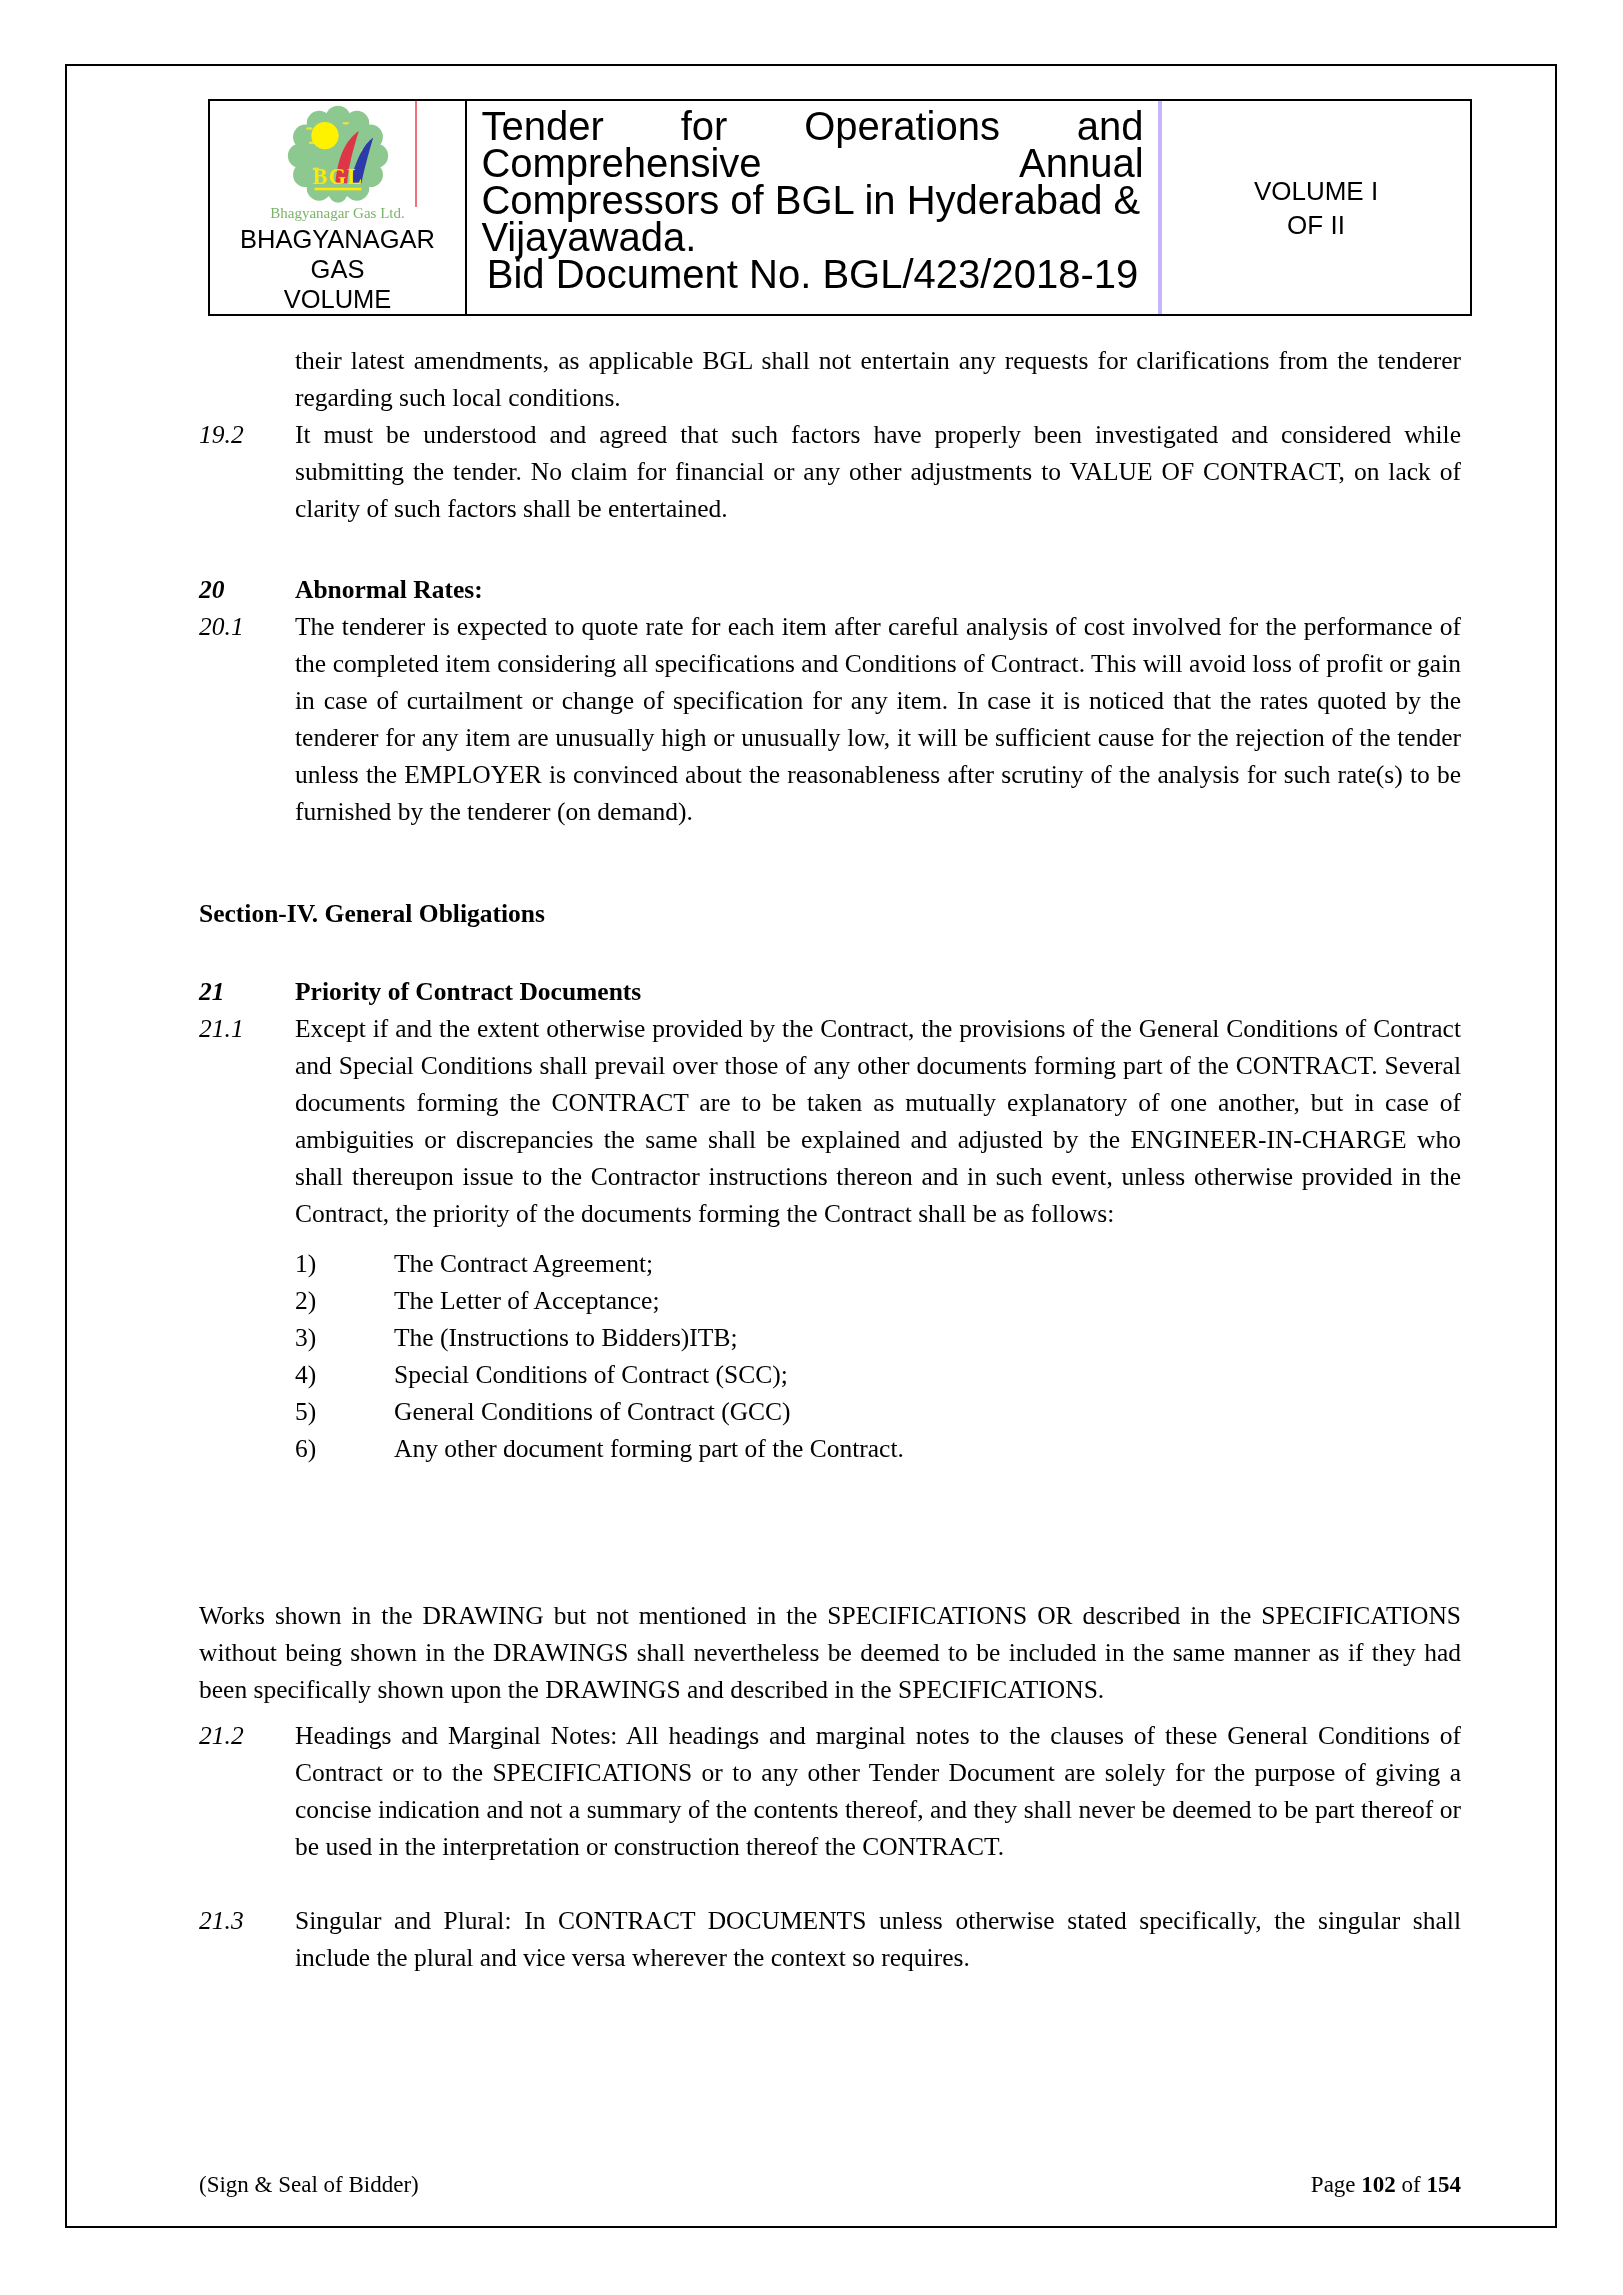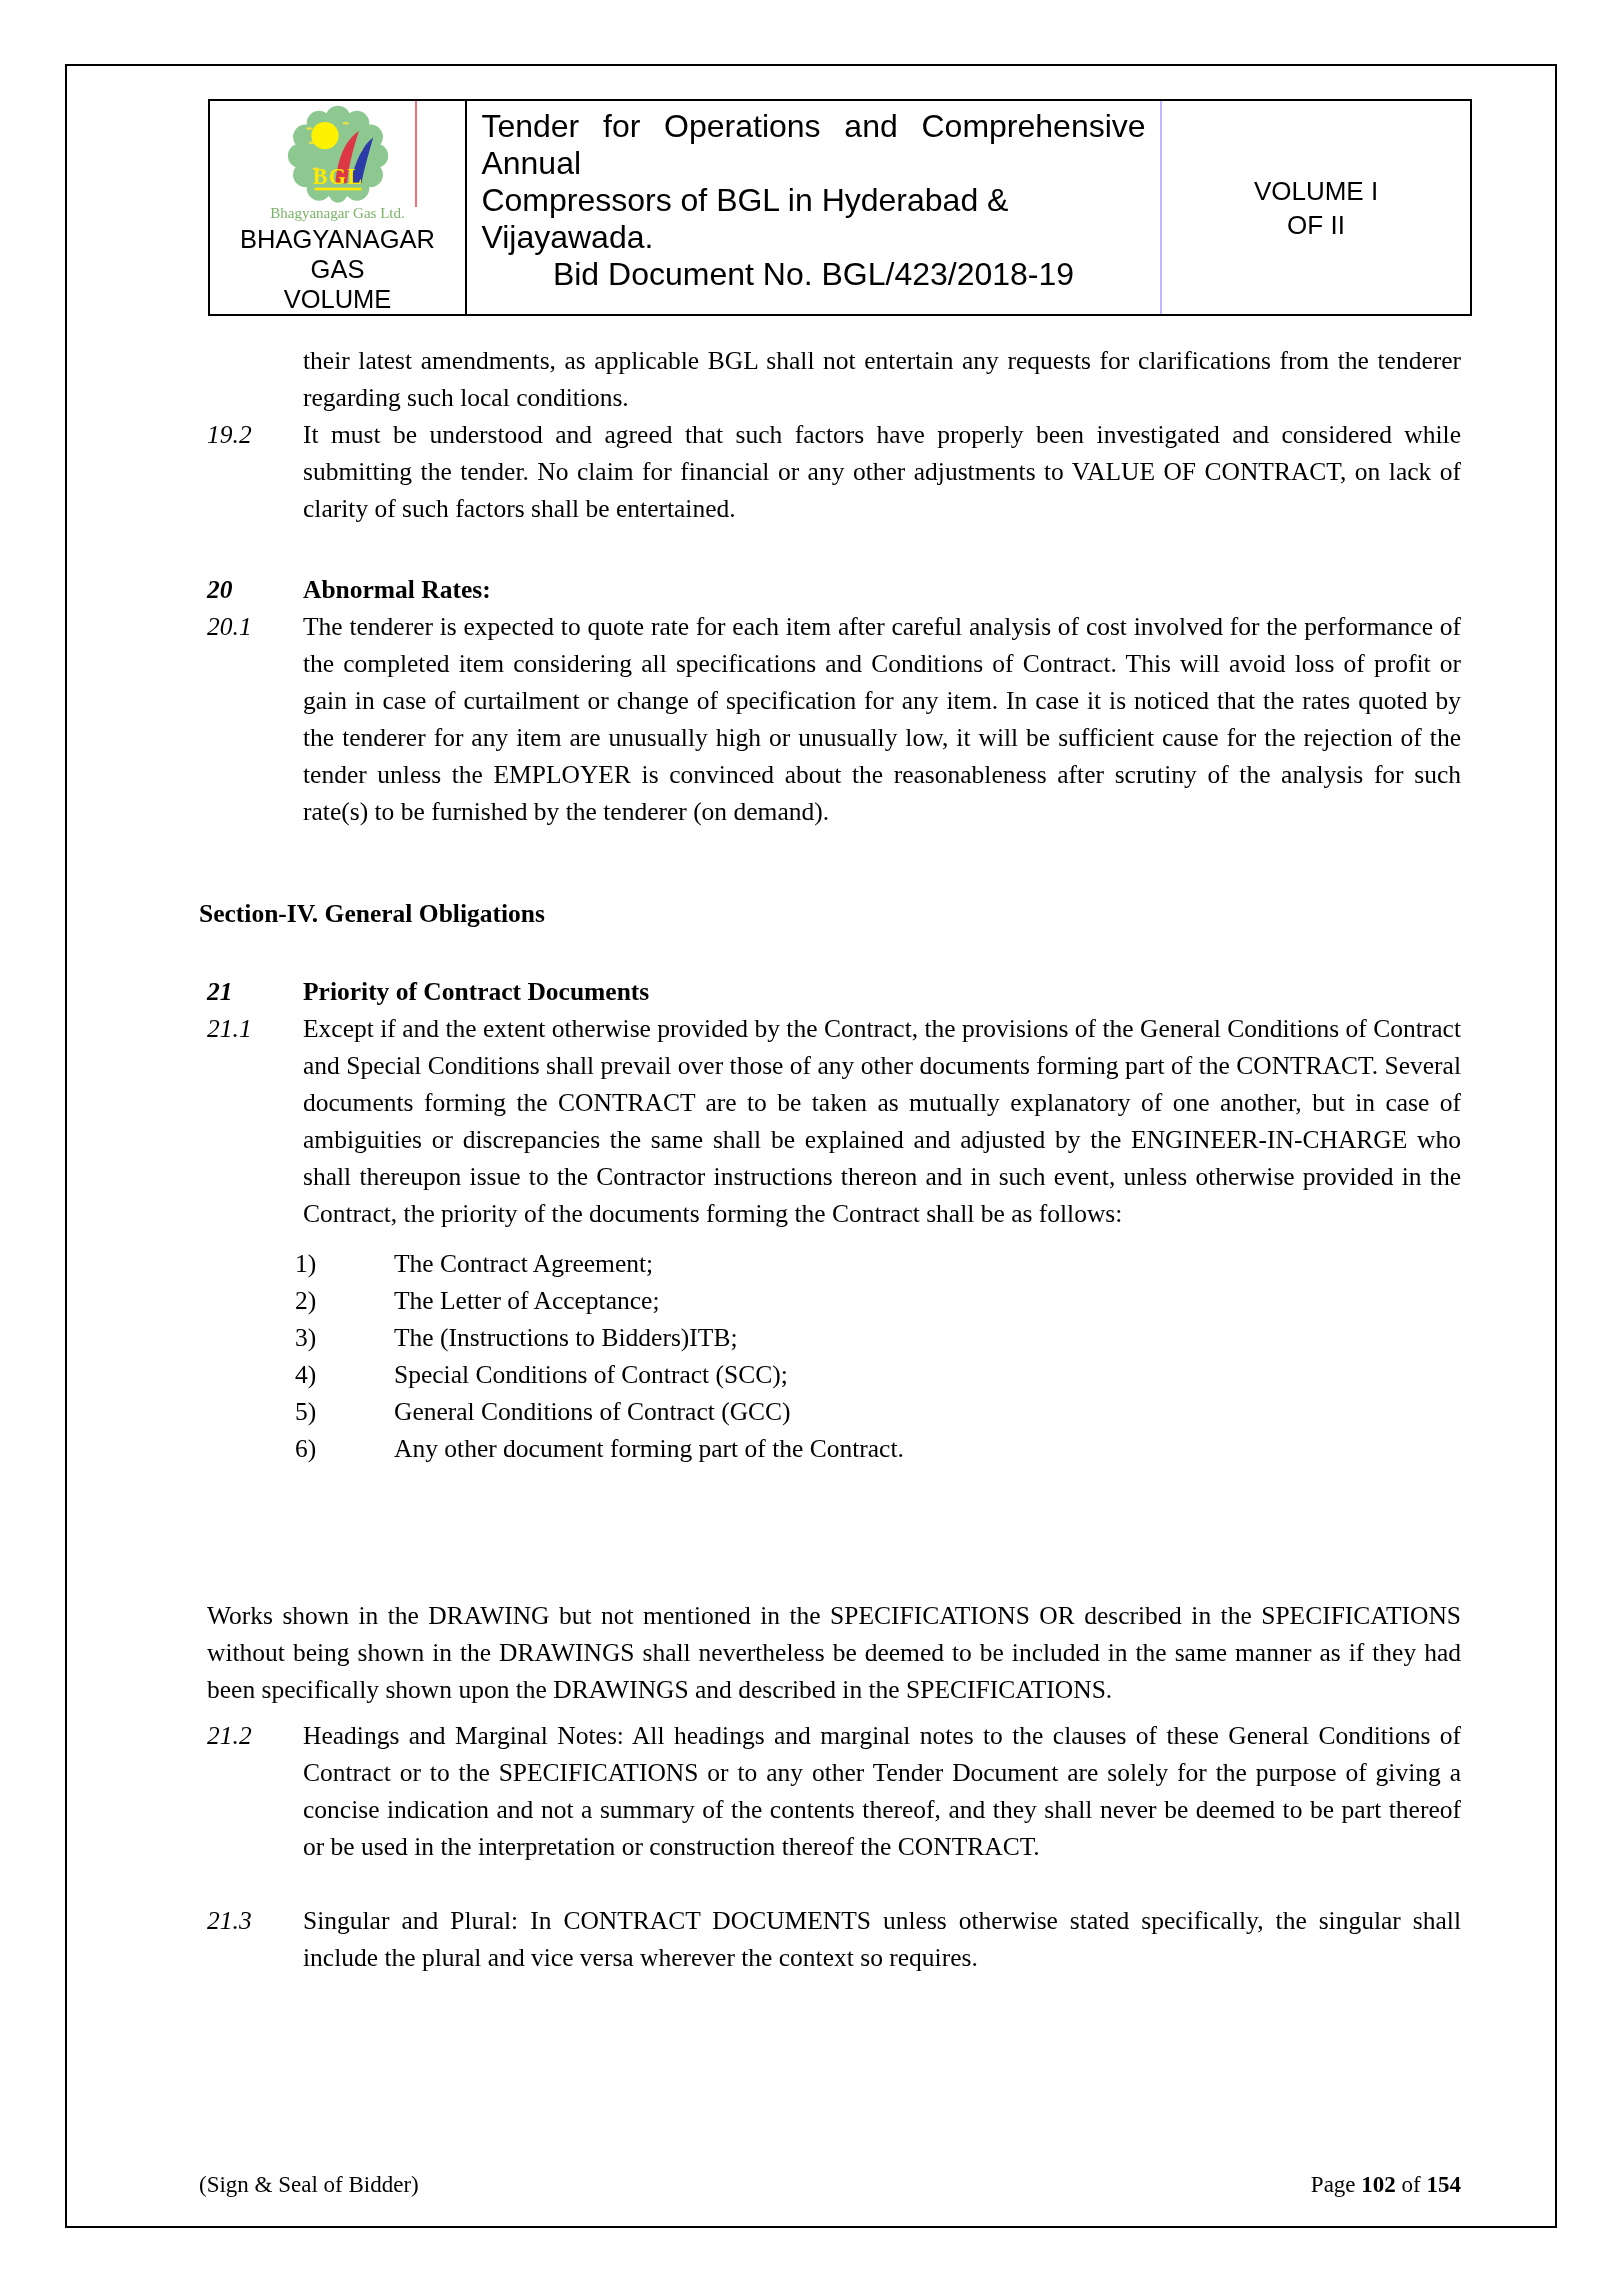--- a/index.html
+++ b/index.html
@@ -3,32 +3,32 @@
 <meta charset="utf-8">
 <style>
   html,body{margin:0;padding:0;background:#ffffff;}
   body{width:1623px;height:2295px;position:relative;font-family:"Liberation Serif",serif;color:#000;}
   .frame{position:absolute;left:65px;top:64px;width:1492px;height:2164px;border:2.6px solid #000;box-sizing:border-box;}
 
   
   .header-table{display:flex;margin:33px 0 0 141px;width:1264px;border:2px solid #000;box-sizing:border-box;}
   .cell{box-sizing:border-box;}
   .logo-cell{width:257px;border-right:2px solid #000;position:relative;text-align:center;padding-top:3.9px;}
-  .title-cell{width:695px;border-right:2px solid #c4b5fd;padding:6.5px 14.4px 0 14.4px;font-family:"Liberation Sans",sans-serif;font-size:32px;line-height:37px;}
+  .title-cell{width:695px;border-right:4px solid #c4b5fd;padding:6.5px 14.4px 0 14.4px;font-family:"Liberation Sans",sans-serif;font-size:40px;line-height:37px;}
   .volume-cell{flex:1;display:flex;flex-direction:column;justify-content:center;text-align:center;font-family:"Liberation Sans",sans-serif;font-size:26px;line-height:34px;}
   .t-line{text-align:justify;text-align-last:justify;}
   .t-line.plain{text-align:left;text-align-last:left;}
   .t-line.center{text-align:center;text-align-last:center;}
   .logo-caption{font-family:"Liberation Serif",serif;color:#7cb36a;font-size:15px;line-height:17px;margin-top:-1.3px;}
   .company{font-family:"Liberation Sans",sans-serif;font-size:25.5px;line-height:30px;margin-top:2.6px;}
   .red-line{position:absolute;left:205px;top:0;width:2px;height:106px;background:#f2707a;}
 
   
   .content{margin:26px 0 0 0;padding:0 94px 0 132px;}
-  .row{display:flex;margin-left:8px;}
+  .row{display:flex;}
   .num{flex:0 0 96px;font-size:25.5px;line-height:37px;font-style:italic;}
   .txt{flex:1;font-size:25.5px;line-height:37px;text-align:justify;}
   .head .num,.head .txt{font-weight:bold;text-align:left;}
   .sec-head{font-size:25.5px;line-height:37px;font-weight:bold;}
   .list-row{display:flex;margin-left:96px;font-size:25.5px;line-height:37px;}
   .lnum{flex:0 0 99px;}
   .ltxt{flex:1;}
   .m68{margin-top:44px;}
   .m100{margin-top:65px;}
   .m62{margin-top:41px;}

